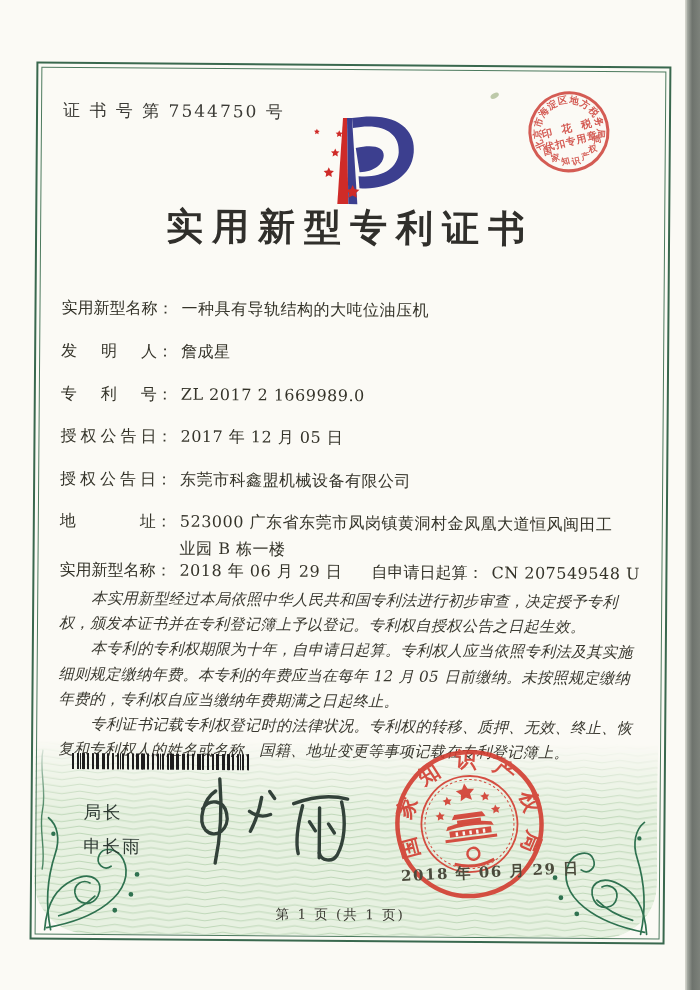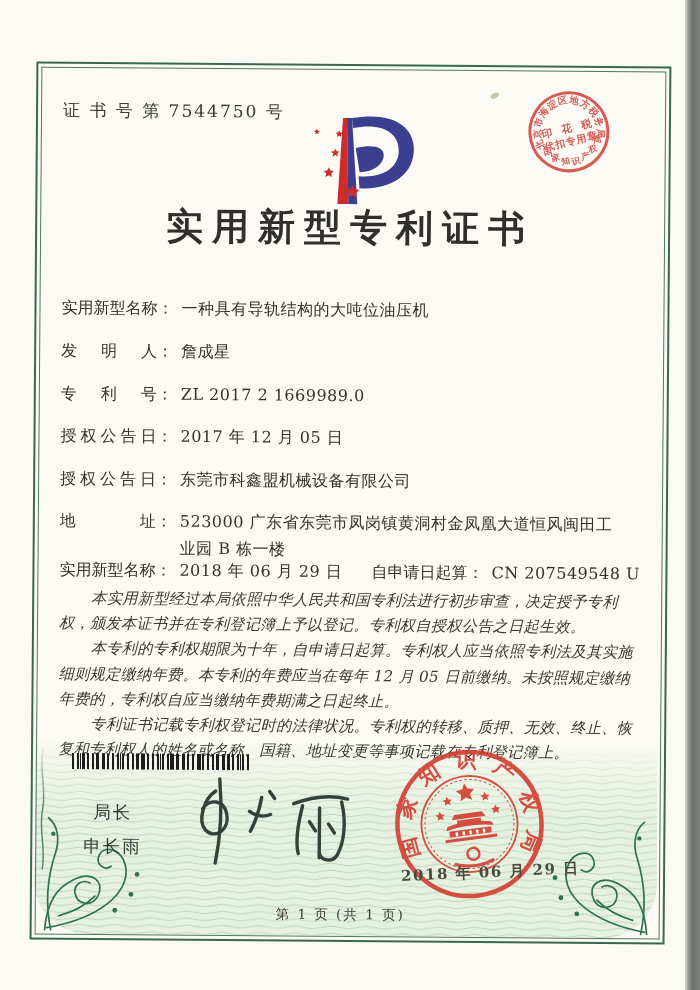--- a/index.html
+++ b/index.html
@@ -56,21 +56,20 @@
     position:absolute;left:74px;top:755px;width:177px;height:16px;
     background:
       repeating-linear-gradient(90deg,#1d1d1d 0 2px,transparent 2px 5px),
       repeating-linear-gradient(90deg,#1d1d1d 0 1px,transparent 1px 8px),
       repeating-linear-gradient(90deg,transparent 0 11px,#1d1d1d 11px 13px,transparent 13px 29px);
   }
   .director{
     position:absolute;left:86px;top:797px;line-height:34px;font-size:17.5px;
     color:#2e3a33;font-family:"DejaVu Sans","Liberation Sans",sans-serif;
     letter-spacing:2px;
-    text-align:center;
   }
   .signature{position:absolute;left:172px;top:772px;}
   .band{
     position:absolute;left:37px;top:742px;width:623px;height:194px;
     border-radius:0 0 54px 54px;overflow:hidden;
     -webkit-mask-image:linear-gradient(to bottom,transparent,rgba(0,0,0,.55) 30px,#000 70px);
     mask-image:linear-gradient(to bottom,transparent,rgba(0,0,0,.55) 30px,#000 70px);
   }
   .flourish{position:absolute;}
   .seal-cnipa{position:absolute;left:372px;top:723px;}

